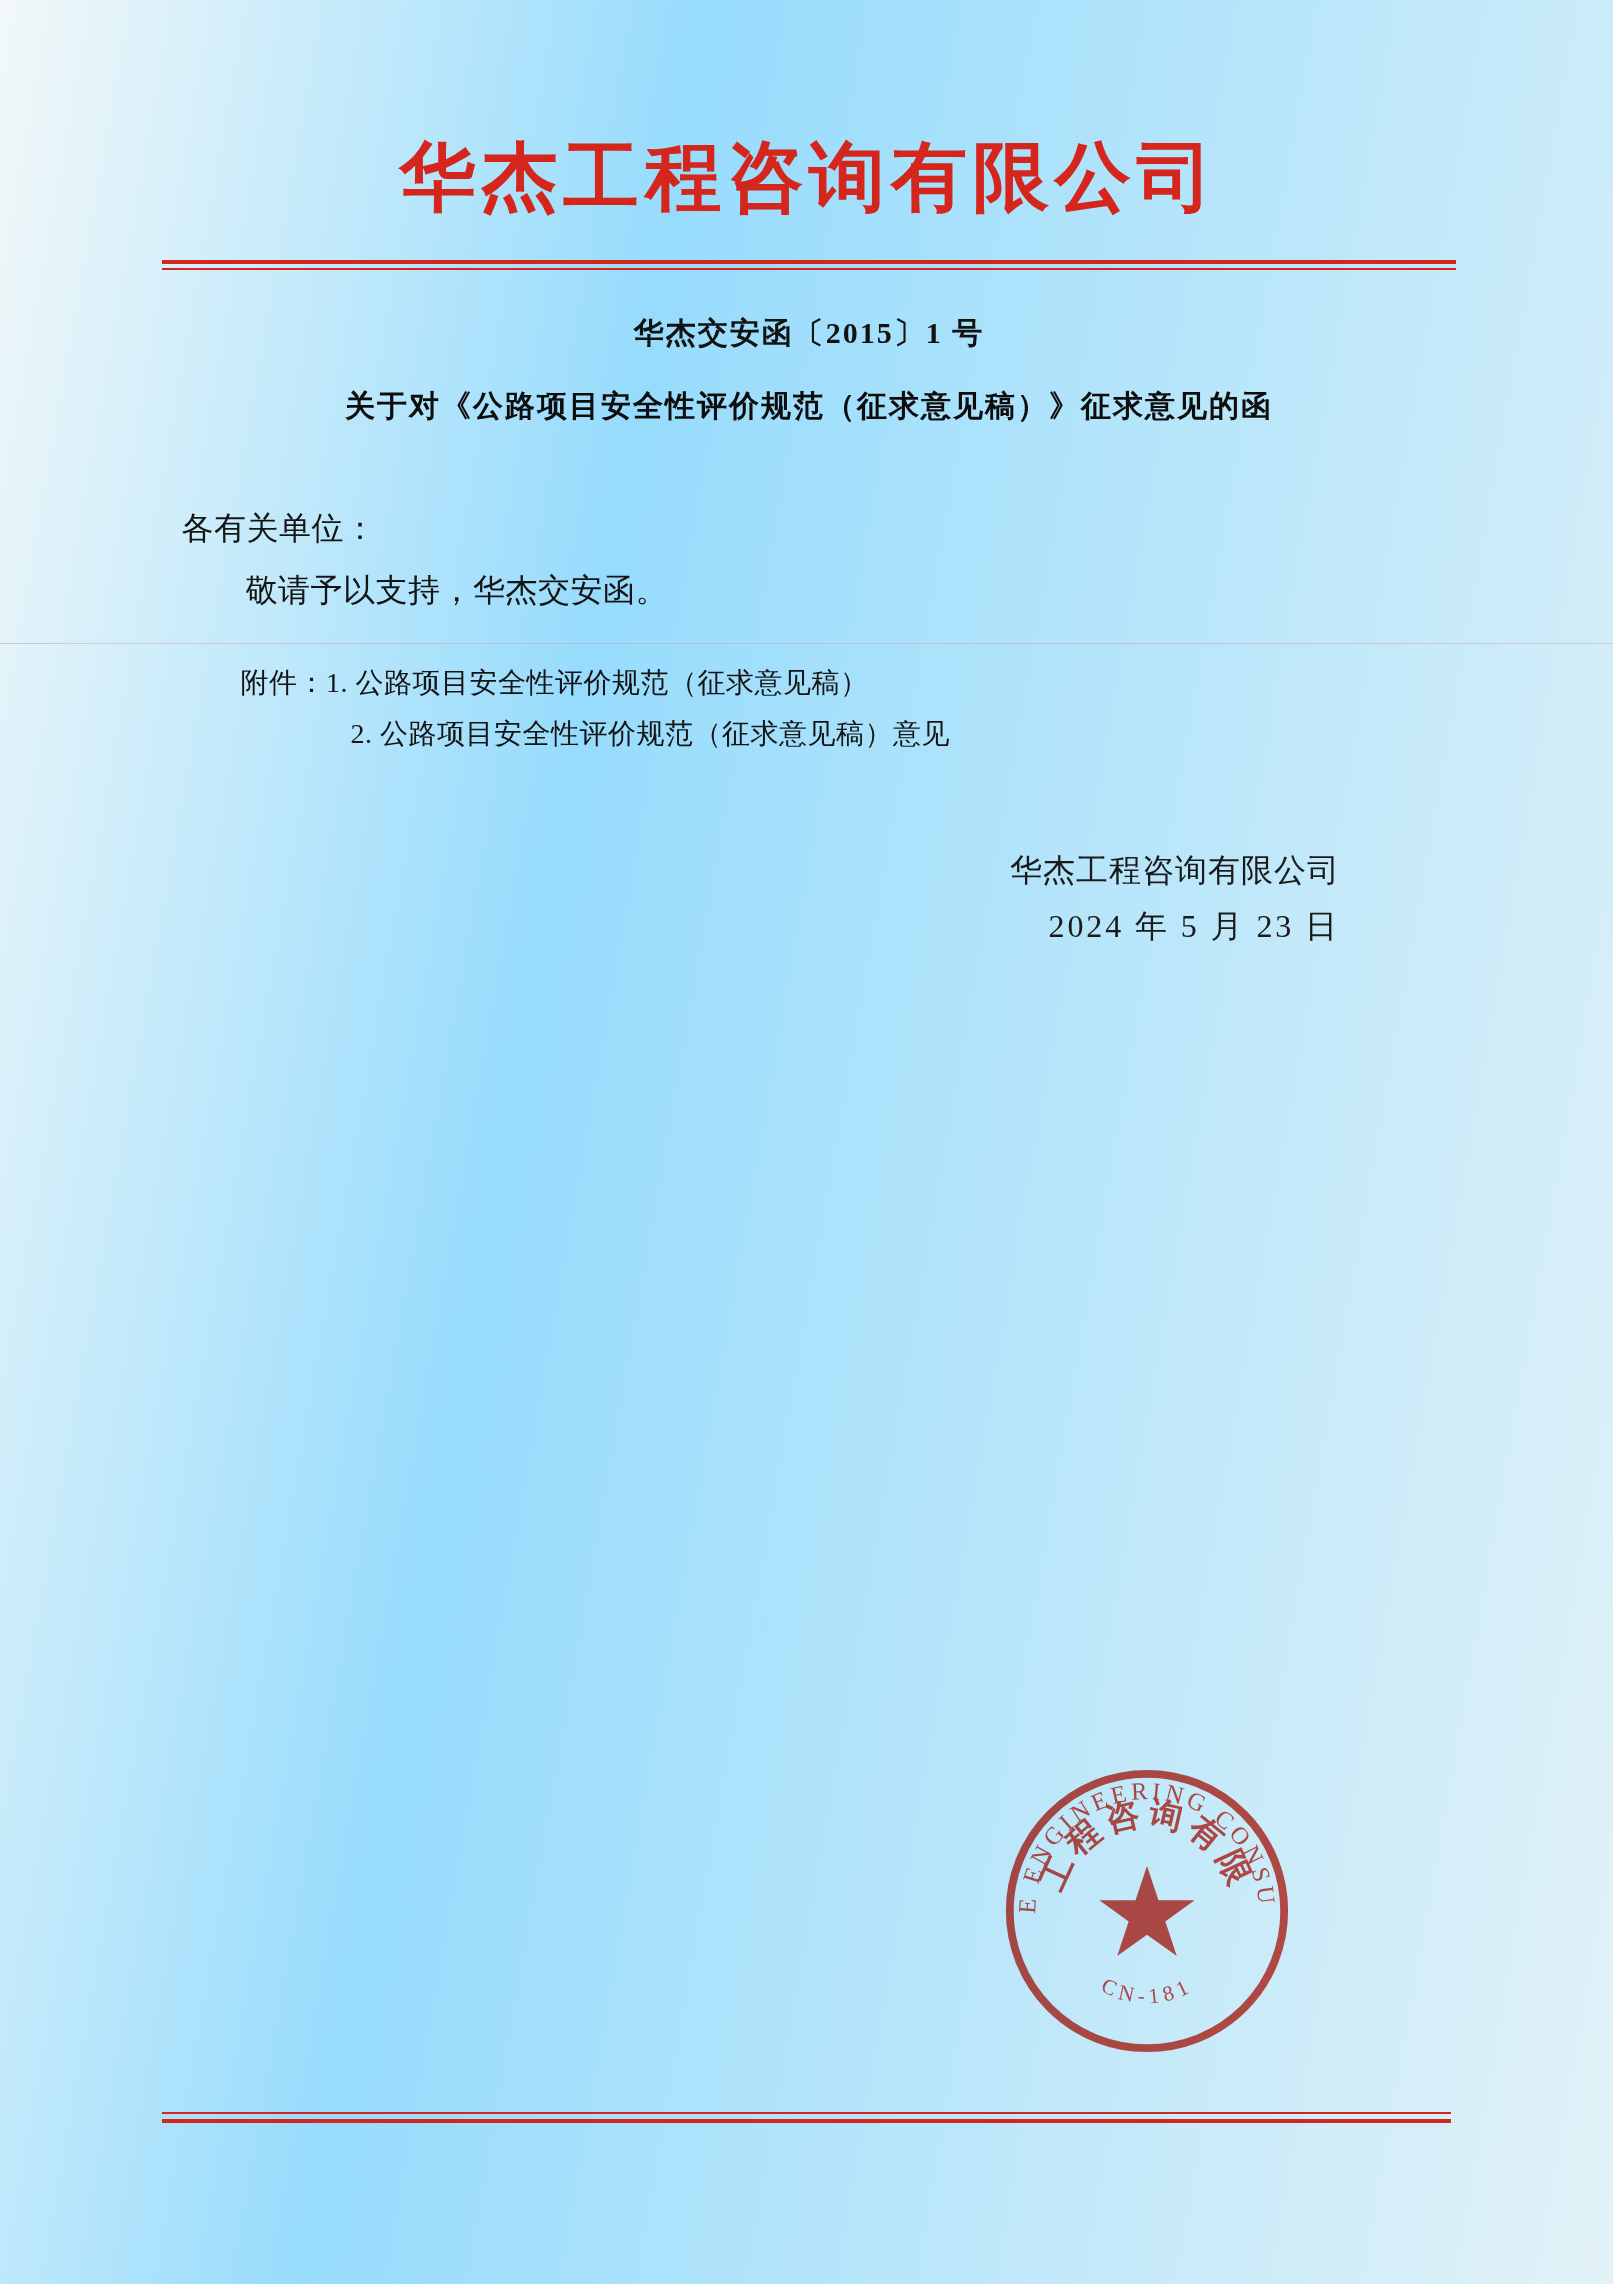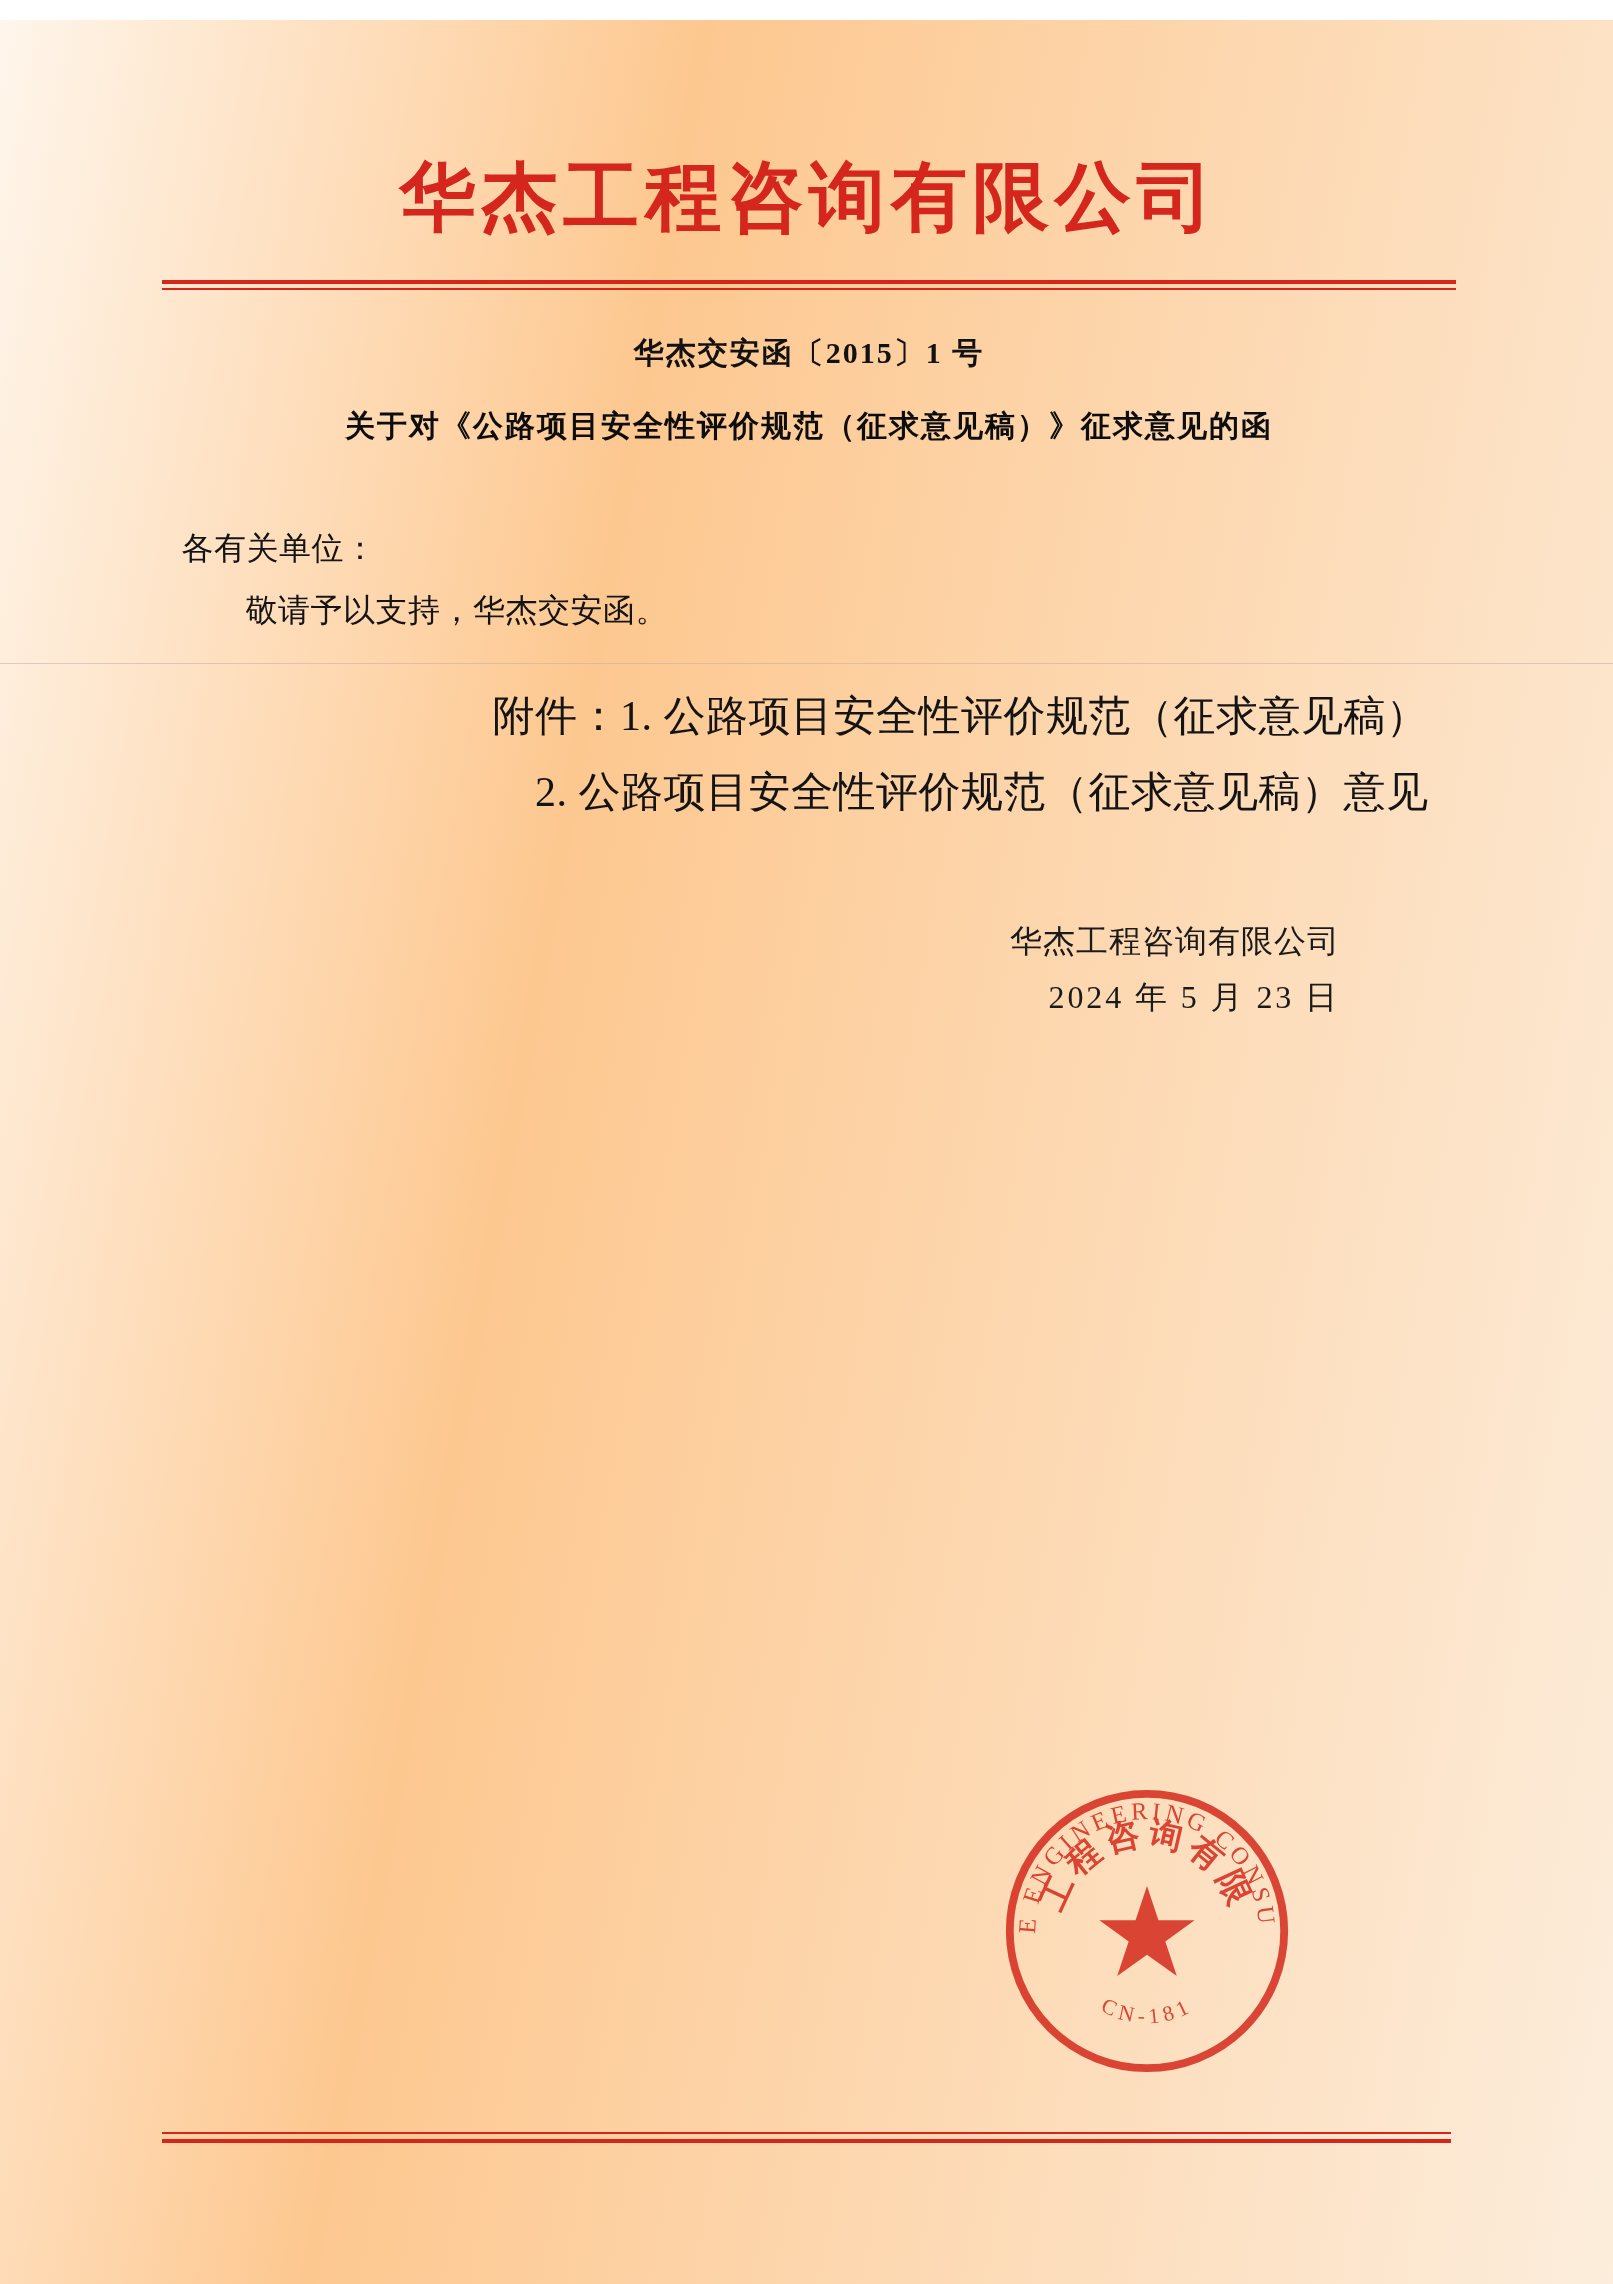--- a/index.html
+++ b/index.html
@@ -12,22 +12,21 @@
     height: 2285px;
     position: relative;
     font-family: "Liberation Serif", "DejaVu Serif", serif;
     color: #1a1a1a;
     overflow: hidden;
   }
 
   .page {
     position: absolute;
     inset: 0;
-    background: #fdba74;
-    margin-top: 20px;
+    background: #7dd3fc;
   }
 
   
   .paper-tint {
     position: absolute;
     inset: 0;
     background:
       linear-gradient(100deg, rgba(255,252,248,0.9) 0%, rgba(255,255,255,0.2) 35%, rgba(252,250,246,0.8) 100%);
     pointer-events: none;
   }
@@ -119,23 +118,22 @@
     text-justify: inter-ideograph;
   }
 
   .para + .para {
     margin-top: 2px;
   }
 
   .attach-block {
     margin-top: 39px;
     padding-left: 59px;
-    font-size: 42px;
+    font-size: 28px;
     line-height: 1.82;
-    text-align: right;
   }
   .attach-line {
     text-indent: 0;
   }
   .attach-item {
     padding-left: 110px;
     text-indent: 0;
   }
   .attach-cont {
     padding-left: 110px;

